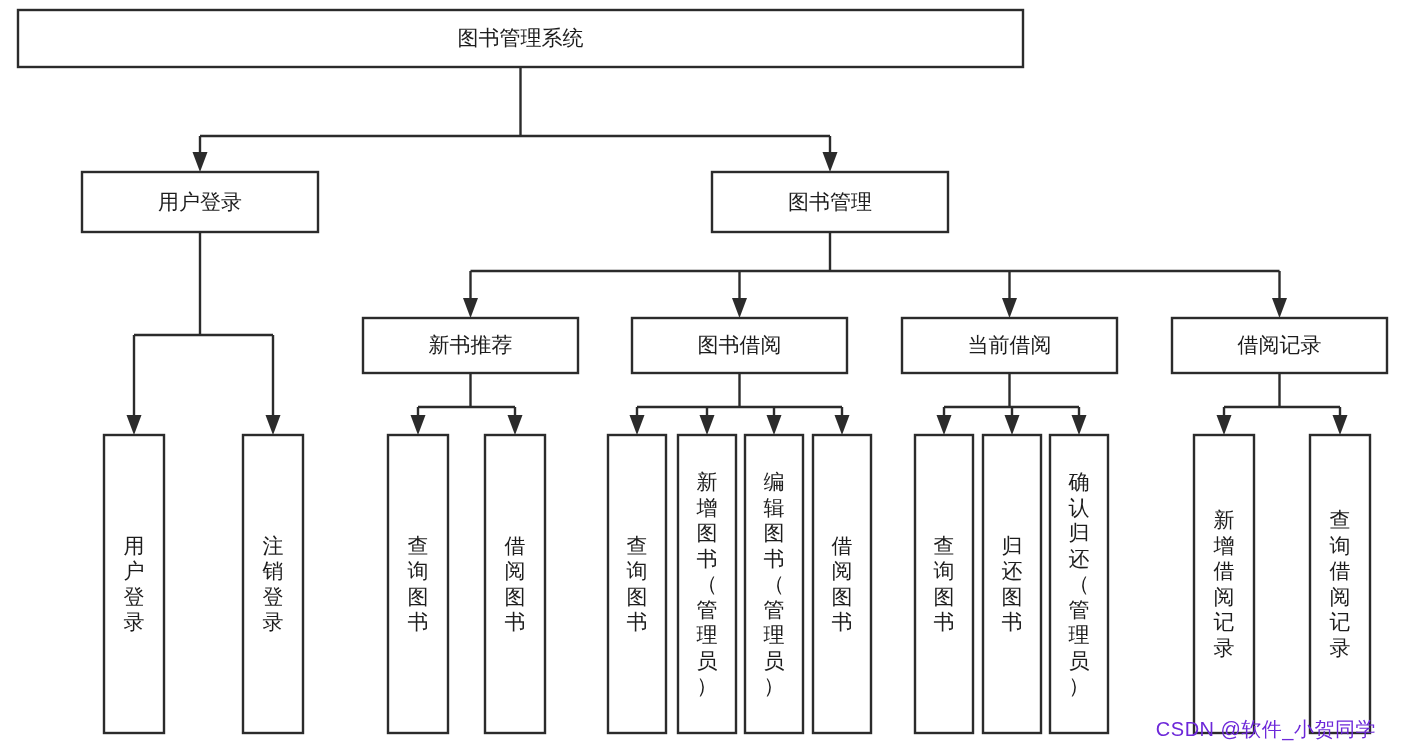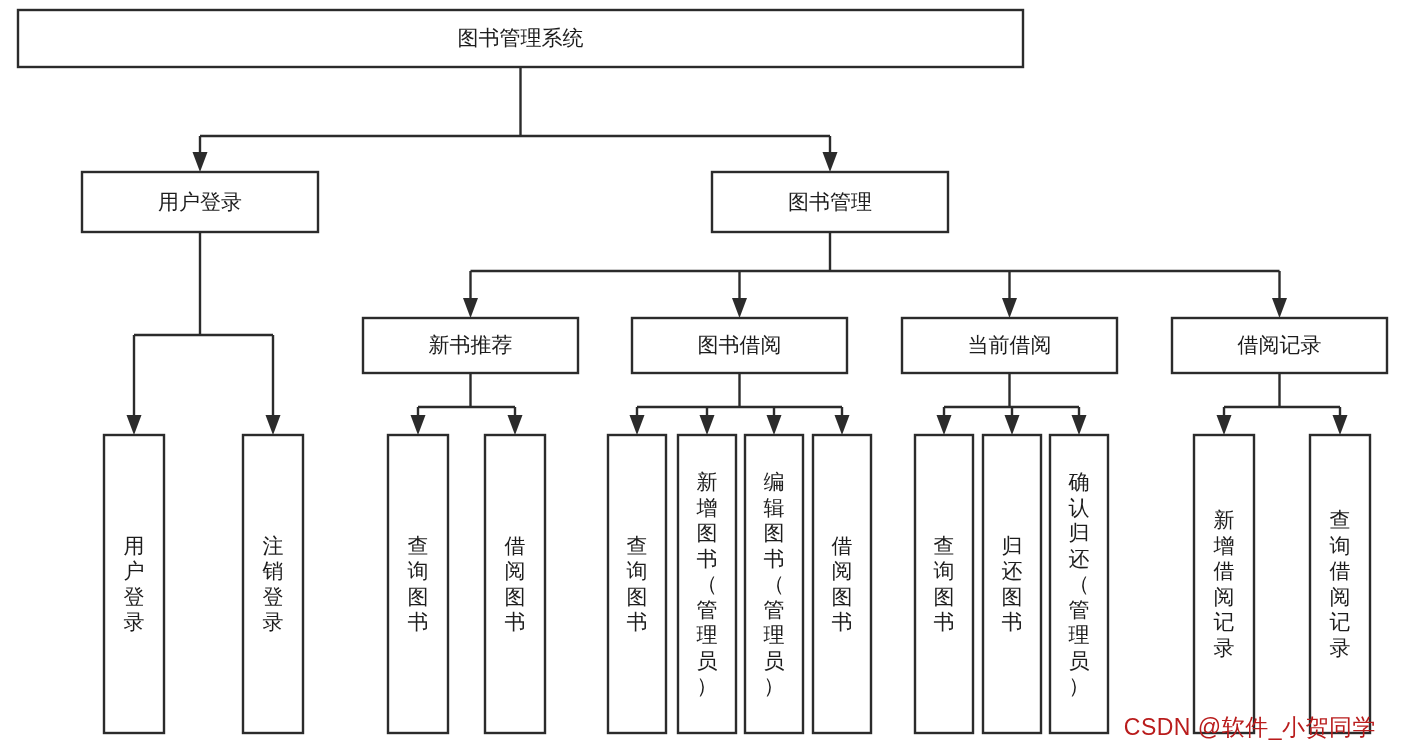--- a/index.html
+++ b/index.html
@@ -52,22 +52,22 @@
     fill: #1d1d1d;
     font-family: "Liberation Sans", "DejaVu Sans", sans-serif;
     font-size: 21px;
     text-anchor: middle;
   }
   .watermark {
     position: absolute;
     right: 8px;
     bottom: 4px;
     font-family: "Liberation Sans", "DejaVu Sans", sans-serif;
-    font-size: 23px;
-    color: #b91c1c;
+    font-size: 20px;
+    color: #6d28d9;
     white-space: nowrap;
     letter-spacing: 0.5px;
   }
 </style>
 </head>
 <body>
 
 <div id="diagram-root">
   <svg class="diagram-canvas" viewBox="0 0 1405 747" xmlns="http://www.w3.org/2000/svg">
     <g id="edges-layer">

